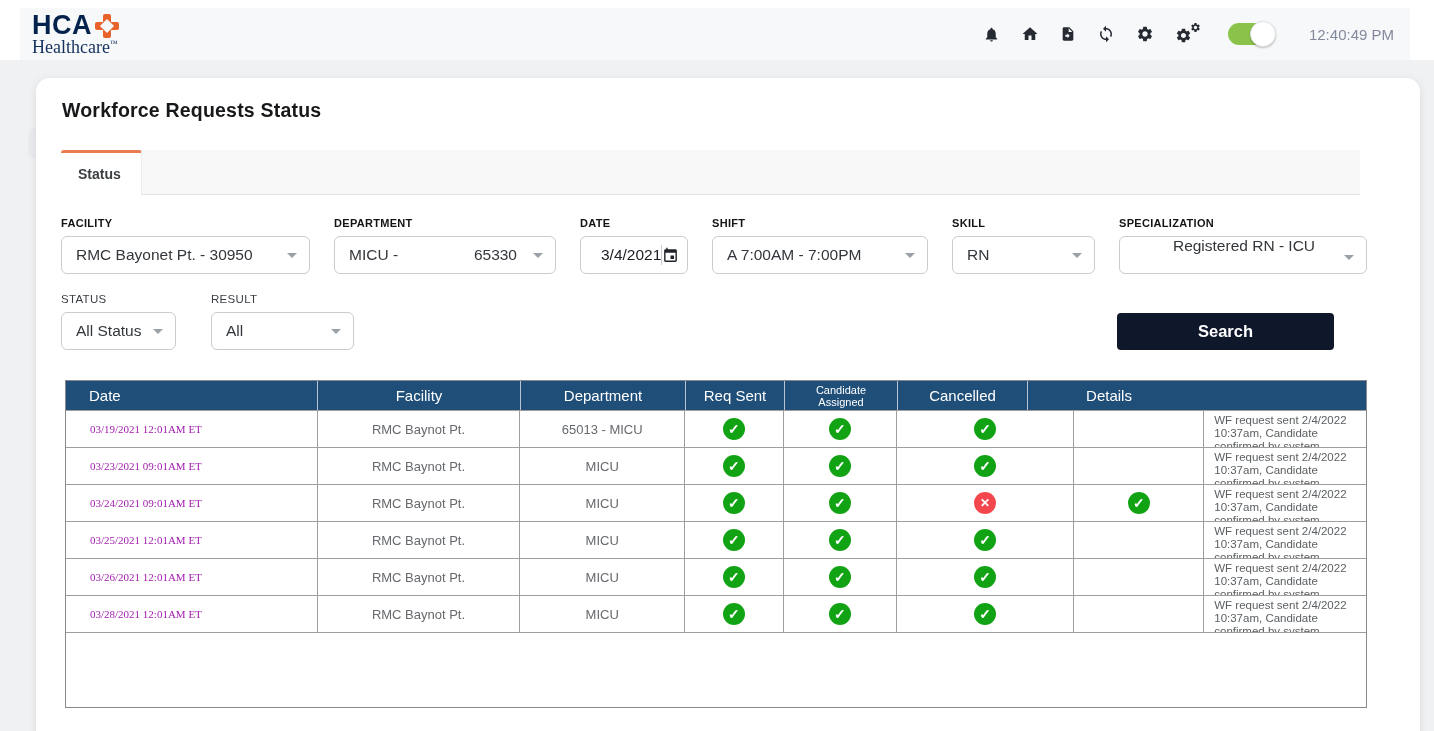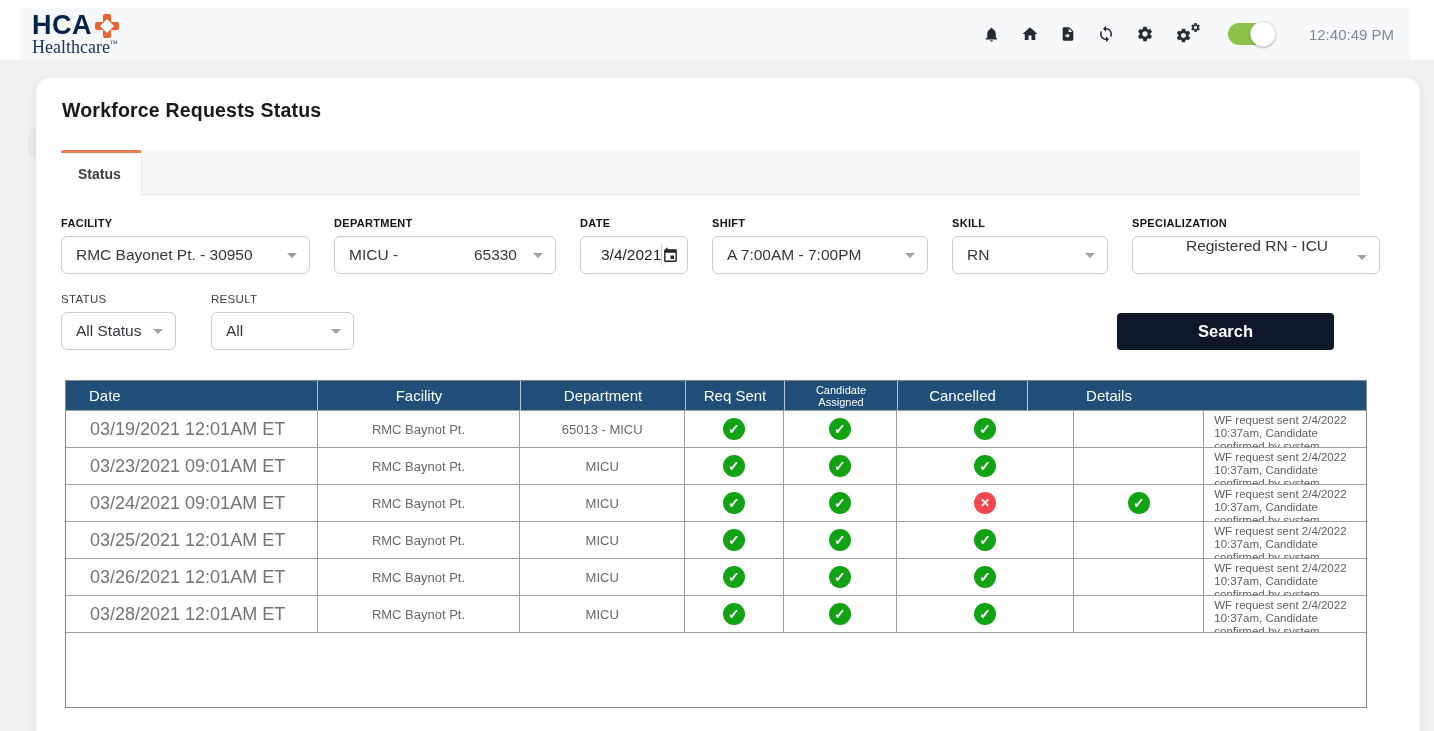--- a/index.html
+++ b/index.html
@@ -70,21 +70,21 @@
   .thead { display:flex; background:#1F4E79; height:29px; }
   .th { display:flex; align-items:center; justify-content:center; color:#fff; font-size:15px;
         border-right:1px solid #b9c4d2; }
   .th:last-child { border-right:none; }
   .th.c0 { justify-content:flex-start; padding-left:23px; }
   .th.c4 { font-size:11px; line-height:12px; }
   .th.c4 span { display:block; width:64px; text-align:center; }
   .tr { display:flex; height:37px; border-top:1px solid #9e9e9e; background:#fff; }
   .td { display:flex; align-items:center; justify-content:center; border-right:1px solid #9e9e9e; overflow:hidden; }
   .td:last-child { border-right:none; }
-  .td.c0 { justify-content:flex-start; padding-left:24px; font-size:18px; color:#737373; }
+  .td.c0 { justify-content:flex-start; padding-left:24px; font-size:11px; color:#a21caf;font-family:Liberation Serif, serif; }
   .td.c1, .td.c2 { font-size:13px; color:#66696d; }
   .td.c7 { display:block; padding:3px 6px 0 10px; font-size:11.5px; line-height:13px; color:#5c6063; text-align:left; }
   .c0 { width:252px; } .c1 { width:203px; } .c2 { width:165px; } .c3 { width:99px; }
   .c4 { width:113px; } .c5 { width:178px; } .c6 { width:130px; } .c7 { width:162px; }
   .mark { width:22px; height:22px; border-radius:50%; display:flex; align-items:center; justify-content:center;
           color:#fff; font-size:14px; font-weight:700; flex:none; }
   .mark.ok { background:#12A315; }
   .mark.no { background:#F4474D; font-size:12px; }
   .tfoot-empty { height:75px; border-top:1px solid #9e9e9e; background:#fff; }
 </style>
@@ -185,21 +185,21 @@
       </div>
       <div class="filter">
         <div class="flabel">SHIFT</div>
         <div class="fbox" style="width: 216px;">
           <span>A 7:00AM - 7:00PM</span>
           <span class="caret"></span>
         </div>
       </div>
       <div class="filter">
         <div class="flabel">SKILL</div>
-        <div class="fbox" style="width: 156px; gap: 37px;">
+        <div class="fbox" style="width: 143px; gap: 37px;">
           <span>RN</span>
           <span class="caret"></span>
         </div>
       </div>
       <div class="filter">
         <div class="flabel">SPECIALIZATION</div>
         <div class="fbox" style="width: 248px; flex-direction: column;">
           <span>Registered RN - ICU</span>
           <span class="caret"></span>
         </div>

